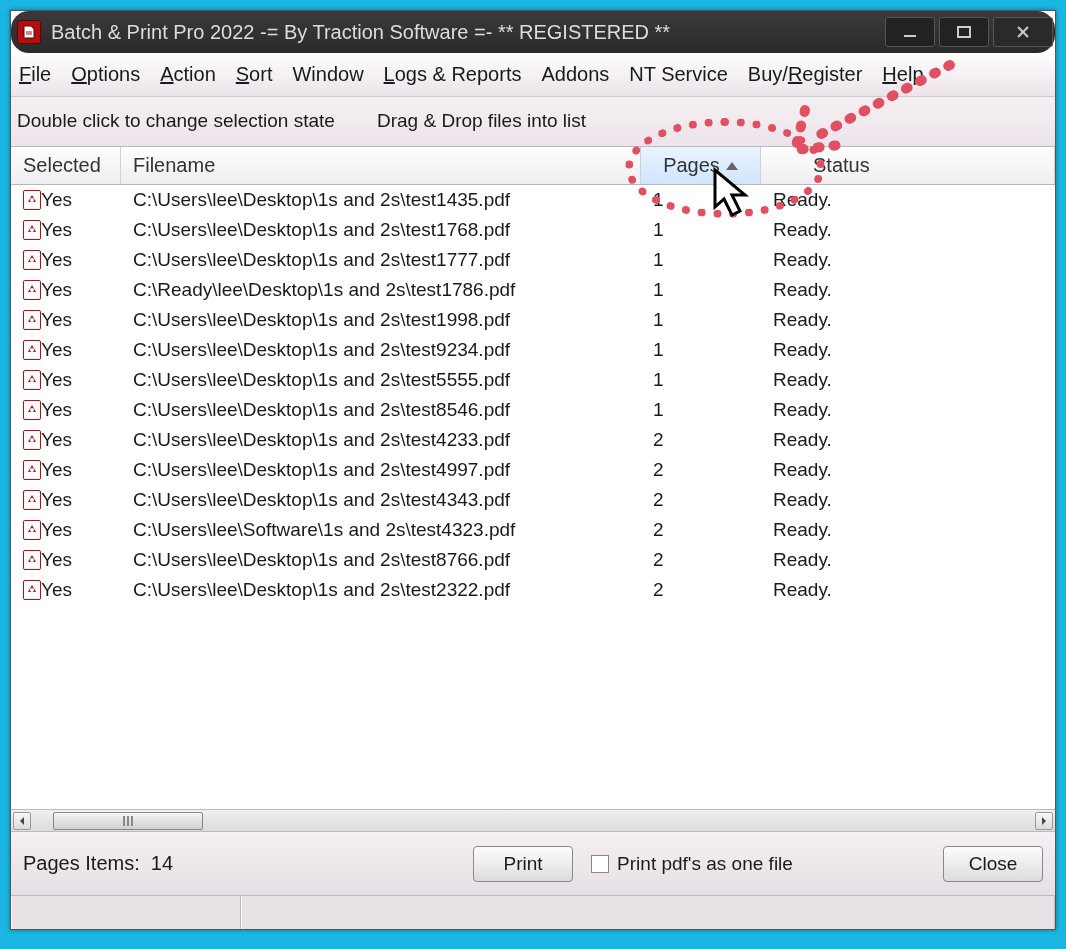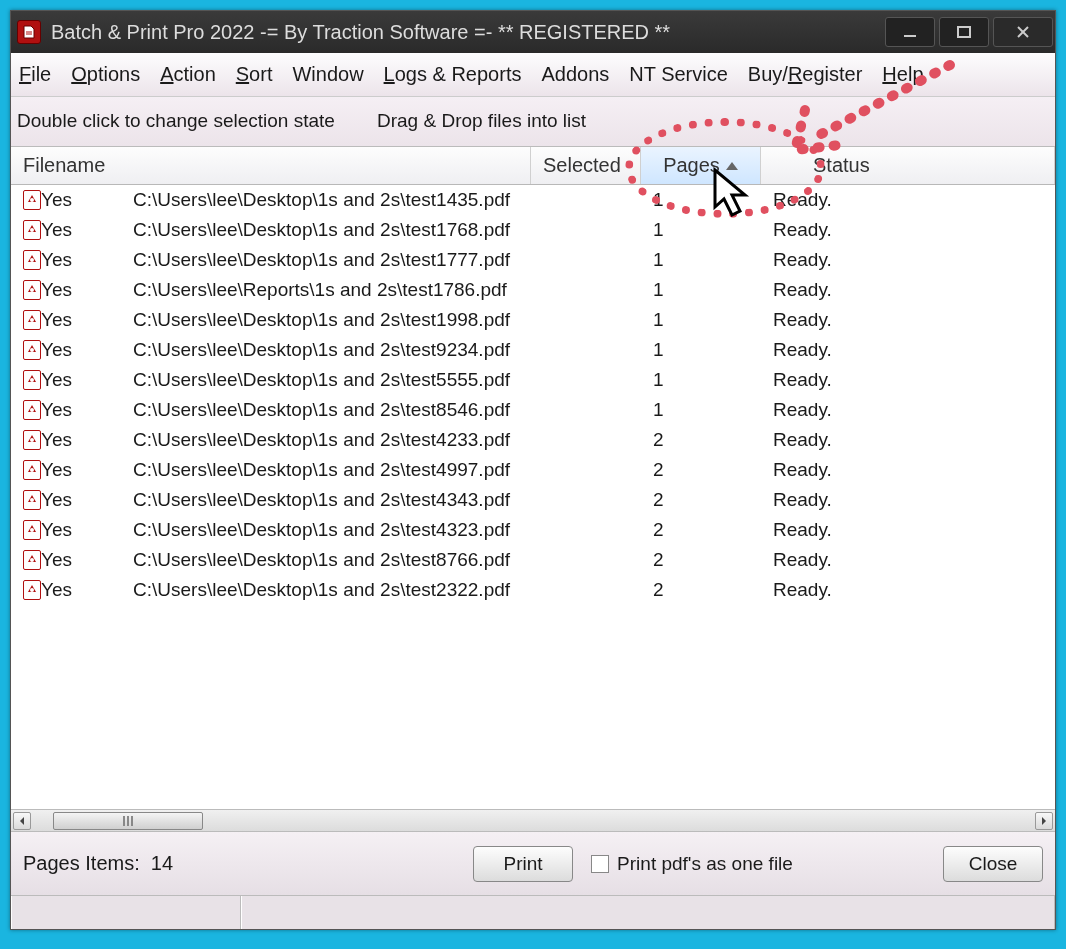--- a/index.html
+++ b/index.html
@@ -28,20 +28,21 @@
     flex-direction: column;
   }
   .titlebar {
     height: 42px;
     background: linear-gradient(#3a3a3a, #2a2a2a);
     display: flex;
     align-items: center;
     color: #ddd;
     font-size: 20px;
     padding-left: 6px;
+    border-radius: 18px;
   }
   .titlebar .app-icon {
     width: 24px; height: 24px;
     background: #b01010;
     border: 1px solid #600;
     border-radius: 3px;
     margin-right: 10px;
     display:flex;
     align-items:center;
     justify-content:center;
@@ -282,25 +283,25 @@
       <span class="menu-item"><span class="mn">H</span>elp</span>
     </div>
 
   <div class="infobar">
     <div class="left-info">Double click to change selection state</div>
     <div class="center-info">Drag &amp; Drop files into list</div>
   </div>
 
   <div class="list-area">
     <div class="list-header">
+      <div class="col col-selected">
+          <span>Selected</span>
+        </div>
       <div class="col col-filename">
           <span>Filename</span>
-        </div>
-      <div class="col col-selected">
-          <span>Selected</span>
         </div>
       <div class="col col-pages">
         <span>Pages</span>
         <span class="sort-arrow"></span>
       </div>
       <div class="col col-status">
           <span>Status</span>
         </div>
     </div>
     <div class="list-body" id="list-body">
@@ -349,21 +350,21 @@
         <div class="row">
           <div class="cell cell-selected">
             <span class="pdf-icon">
               <svg viewBox="0 0 12 12">
                 <path d="M6 1 L10 8 H2 Z" fill="#b01010"></path>
                 <circle cx="6" cy="6" r="2" fill="#fff"></circle>
               </svg>
             </span>
             <span>Yes</span>
           </div>
-          <div class="cell cell-filename">C:\Users\lee\Reports\1s and 2s\test1786.pdf</div>
+          <div class="cell cell-filename">C:\Ready\lee\Desktop\1s and 2s\test1786.pdf</div>
           <div class="cell cell-pages">1</div>
           <div class="cell cell-status">Ready.</div>
         </div>
         <div class="row">
           <div class="cell cell-selected">
             <span class="pdf-icon">
               <svg viewBox="0 0 12 12">
                 <path d="M6 1 L10 8 H2 Z" fill="#b01010"></path>
                 <circle cx="6" cy="6" r="2" fill="#fff"></circle>
               </svg>
@@ -461,21 +462,21 @@
         <div class="row">
           <div class="cell cell-selected">
             <span class="pdf-icon">
               <svg viewBox="0 0 12 12">
                 <path d="M6 1 L10 8 H2 Z" fill="#b01010"></path>
                 <circle cx="6" cy="6" r="2" fill="#fff"></circle>
               </svg>
             </span>
             <span>Yes</span>
           </div>
-          <div class="cell cell-filename">C:\Users\lee\Desktop\1s and 2s\test4323.pdf</div>
+          <div class="cell cell-filename">C:\Users\lee\Software\1s and 2s\test4323.pdf</div>
           <div class="cell cell-pages">2</div>
           <div class="cell cell-status">Ready.</div>
         </div>
         <div class="row">
           <div class="cell cell-selected">
             <span class="pdf-icon">
               <svg viewBox="0 0 12 12">
                 <path d="M6 1 L10 8 H2 Z" fill="#b01010"></path>
                 <circle cx="6" cy="6" r="2" fill="#fff"></circle>
               </svg>

